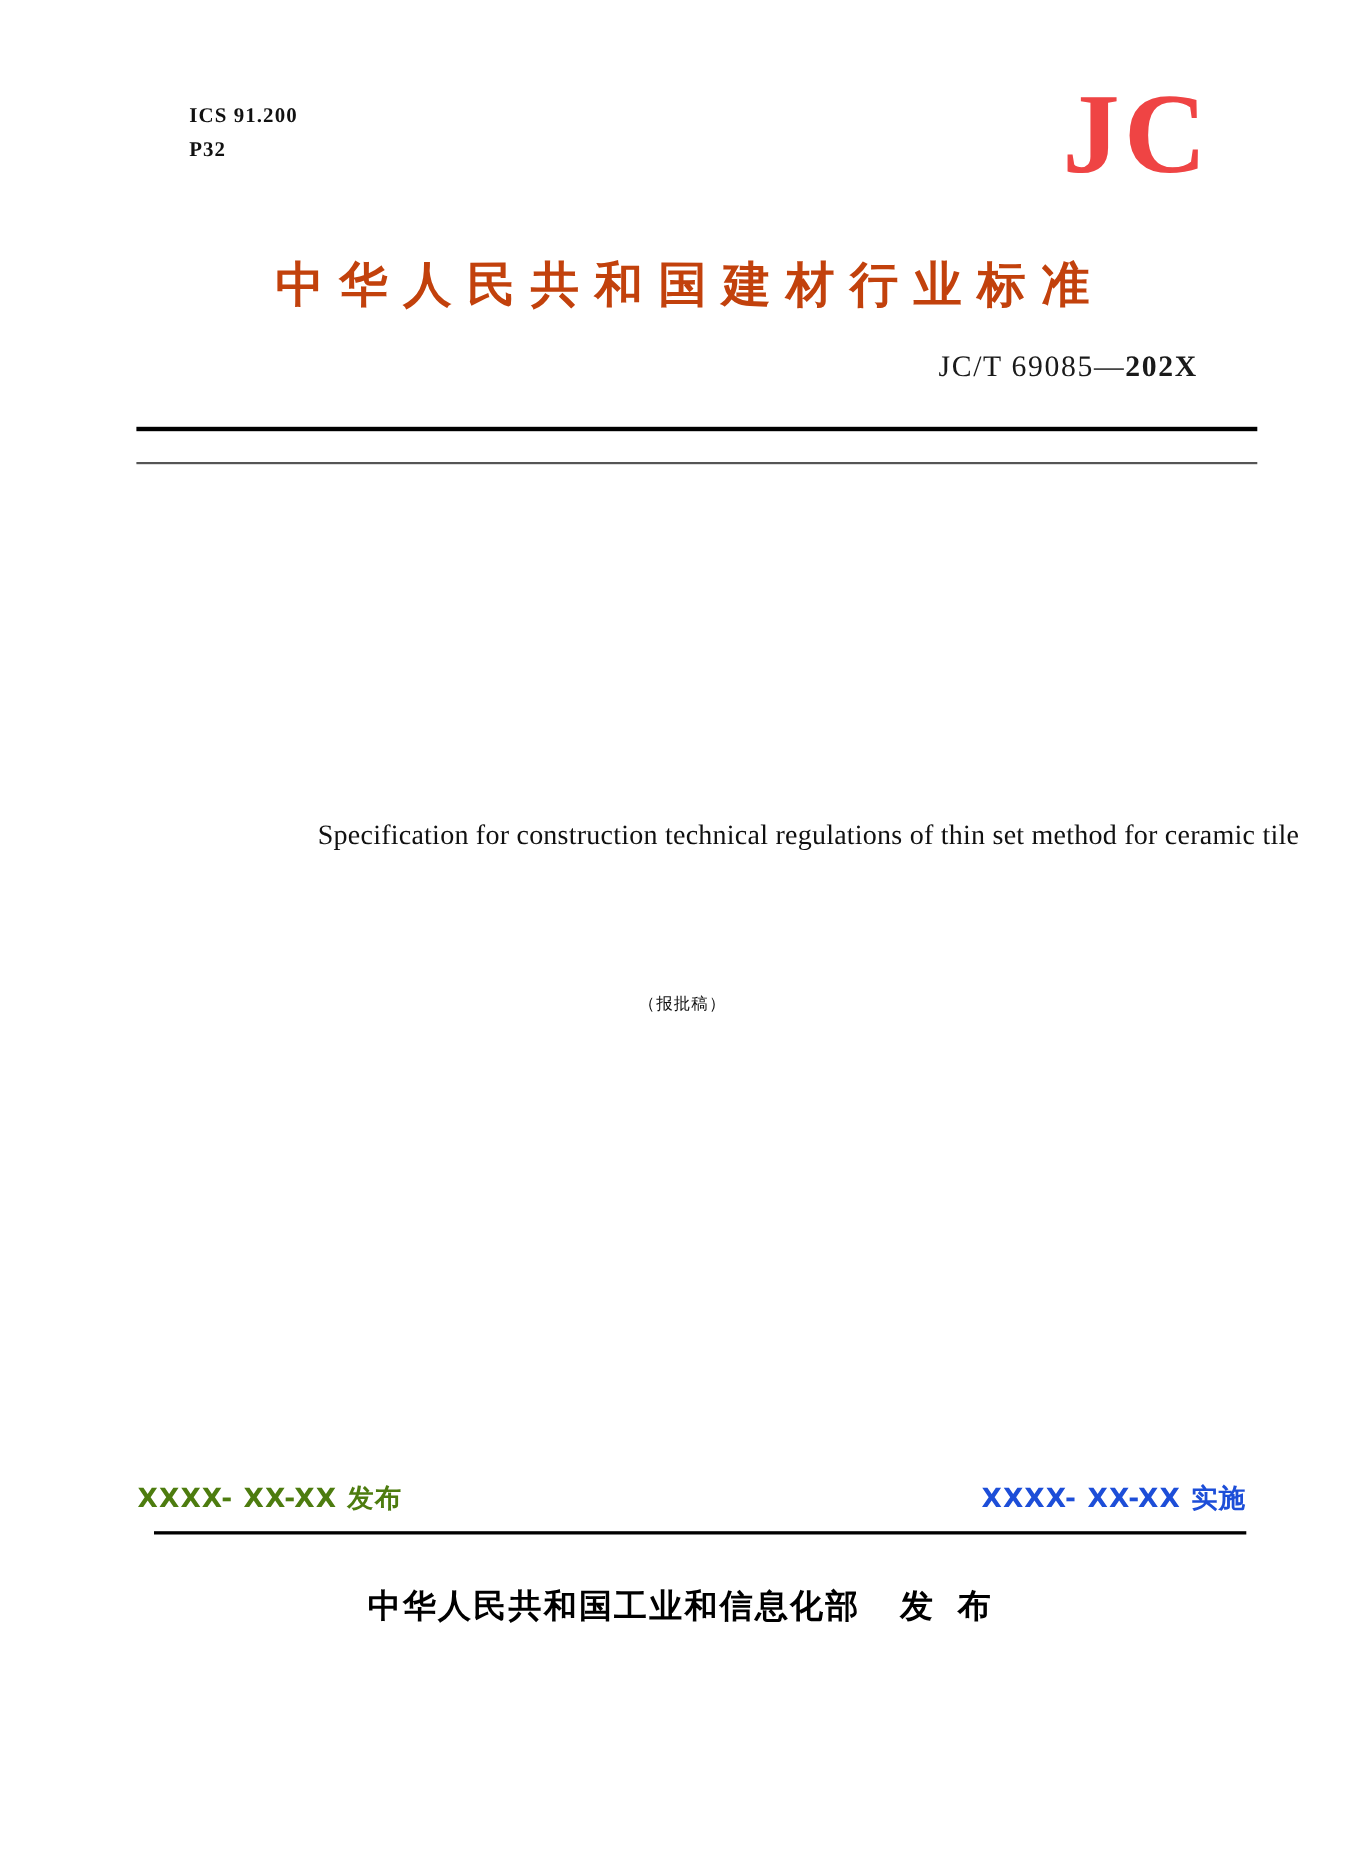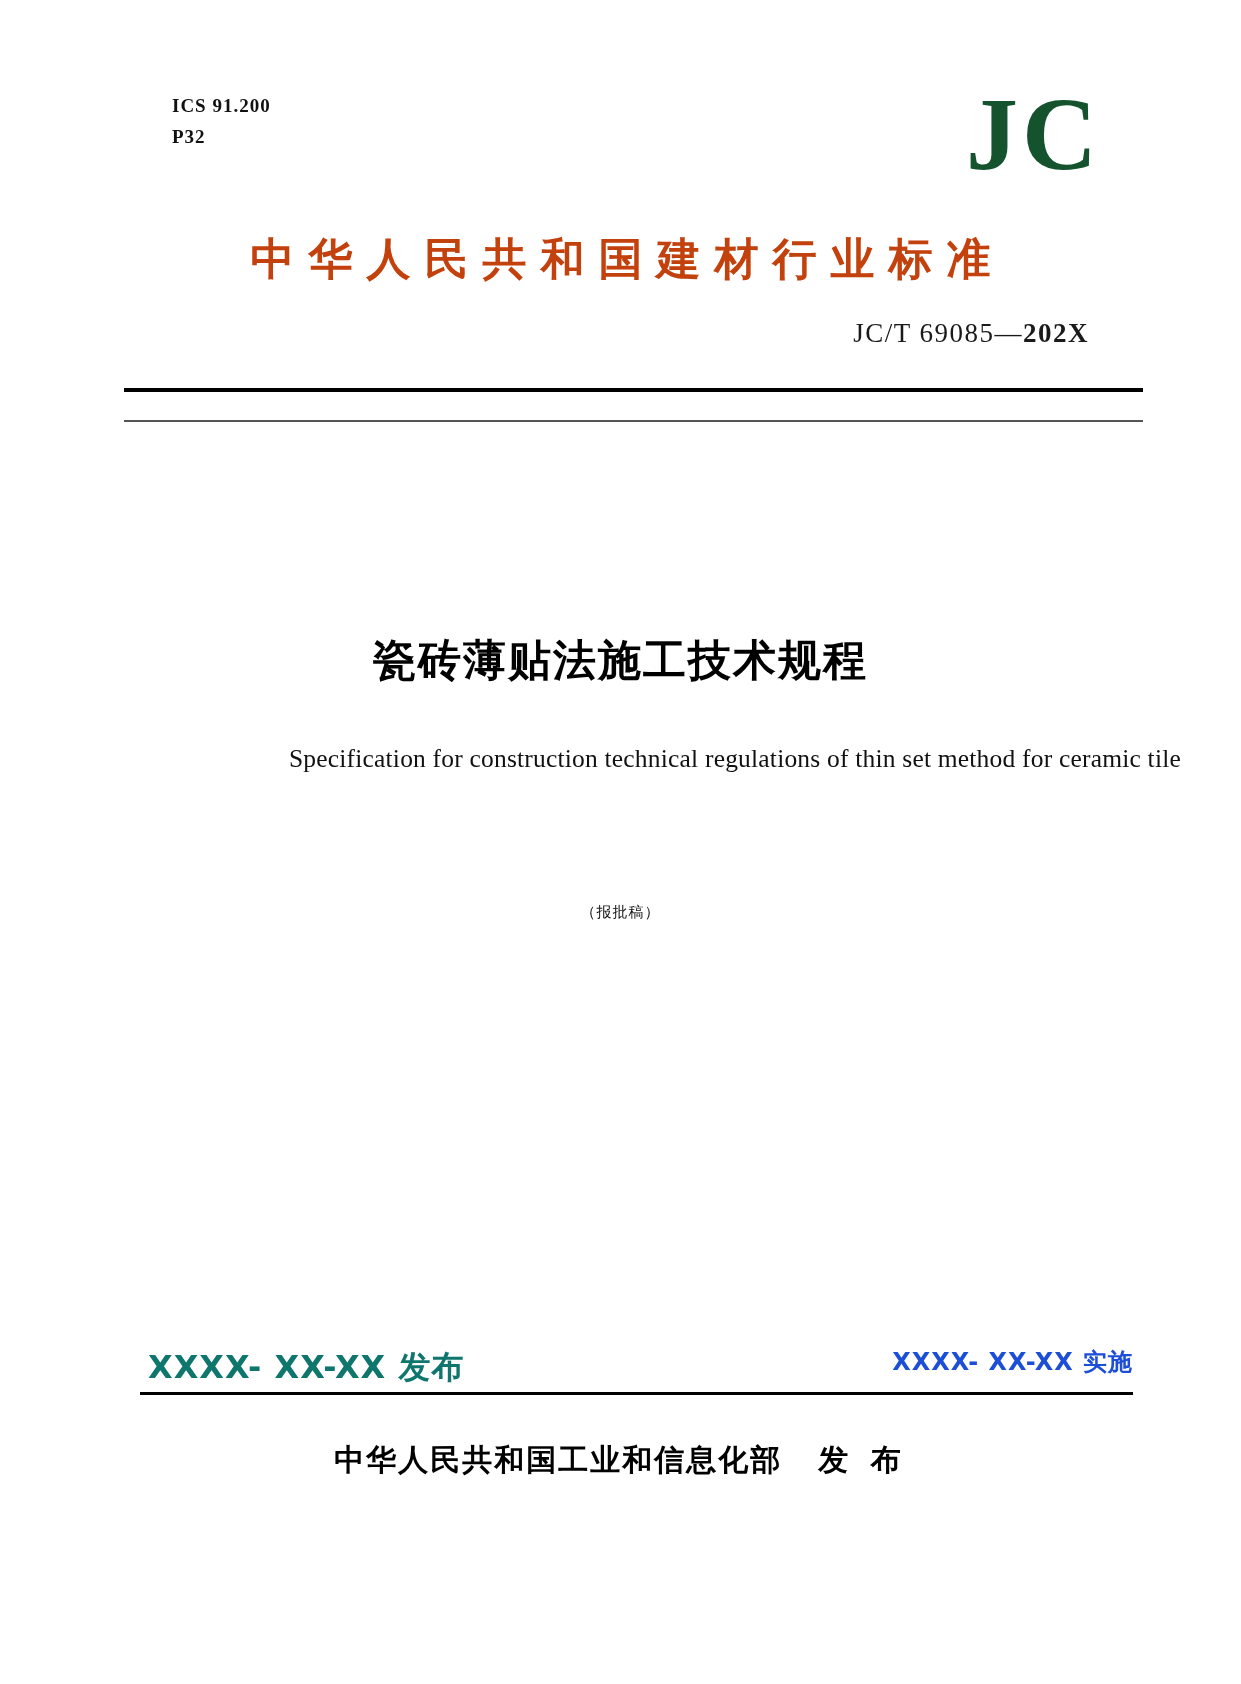--- a/index.html
+++ b/index.html
@@ -32,27 +32,27 @@
     line-height: 1.5;
     color: #111;
   }
   .ics-line2 {
     margin-top: 2px;
   }
 
   .jc-logo {
     position: absolute;
     right: 140px;
-    top: 82px;
+    top: 70px;
     font-family: "Liberation Serif", serif;
     font-size: 104px;
     font-weight: bold;
     letter-spacing: 4px;
     line-height: 1;
-    color: #14532d;
+    color: #ef4444;
   }
 
   .national-title {
     position: absolute;
     left: 0;
     right: 0;
     top: 230px;
     text-align: center;
     font-family: "DejaVu Sans", sans-serif;
     font-size: 44px;
@@ -132,27 +132,27 @@
   .footer-line {
     position: absolute;
     left: 140px;
     right: 108px;
     top: 1392px;
     height: 3px;
     background: #000;
   }
   .footer-left {
     position: absolute;
-    left: 148px;
+    left: 125px;
     top: 1346px;
     font-family: "DejaVu Sans", sans-serif;
-    font-size: 32px;
-    font-weight: bold;
-    letter-spacing: 1px;
-    color: #0f766e;
+    font-size: 24px;
+    font-weight: bold;
+    letter-spacing: 1px;
+    color: #4d7c0f;
   }
   .footer-right {
     position: absolute;
     right: 108px;
     top: 1346px;
     font-family: "DejaVu Sans", sans-serif;
     font-size: 24px;
     font-weight: bold;
     letter-spacing: 1px;
     color: #1d4ed8;
@@ -189,21 +189,20 @@
 
   <div class="national-title">中华人民共和国建材行业标准</div>
 
   <div class="std-number">
     <span>JC/T 69085</span><span>—</span><span class="bold-part">202X</span>
   </div>
 
   <div class="rule-thick"></div>
   <div class="rule-thin"></div>
 
-  <div class="doc-title">瓷砖薄贴法施工技术规程</div>
   <div class="doc-subtitle">Specification for construction technical regulations of thin set method for ceramic tile</div>
   <div class="doc-stage">（报批稿）</div>
 
   <div class="footer-left">XXXX- XX-XX 发布</div>
   <div class="footer-right">XXXX- XX-XX 实施</div>
   <div class="footer-line"></div>
 
   <div class="issuer">
     <span>中华人民共和国工业和信息化部</span><span class="issuer-verb">发 布</span>
   </div>

